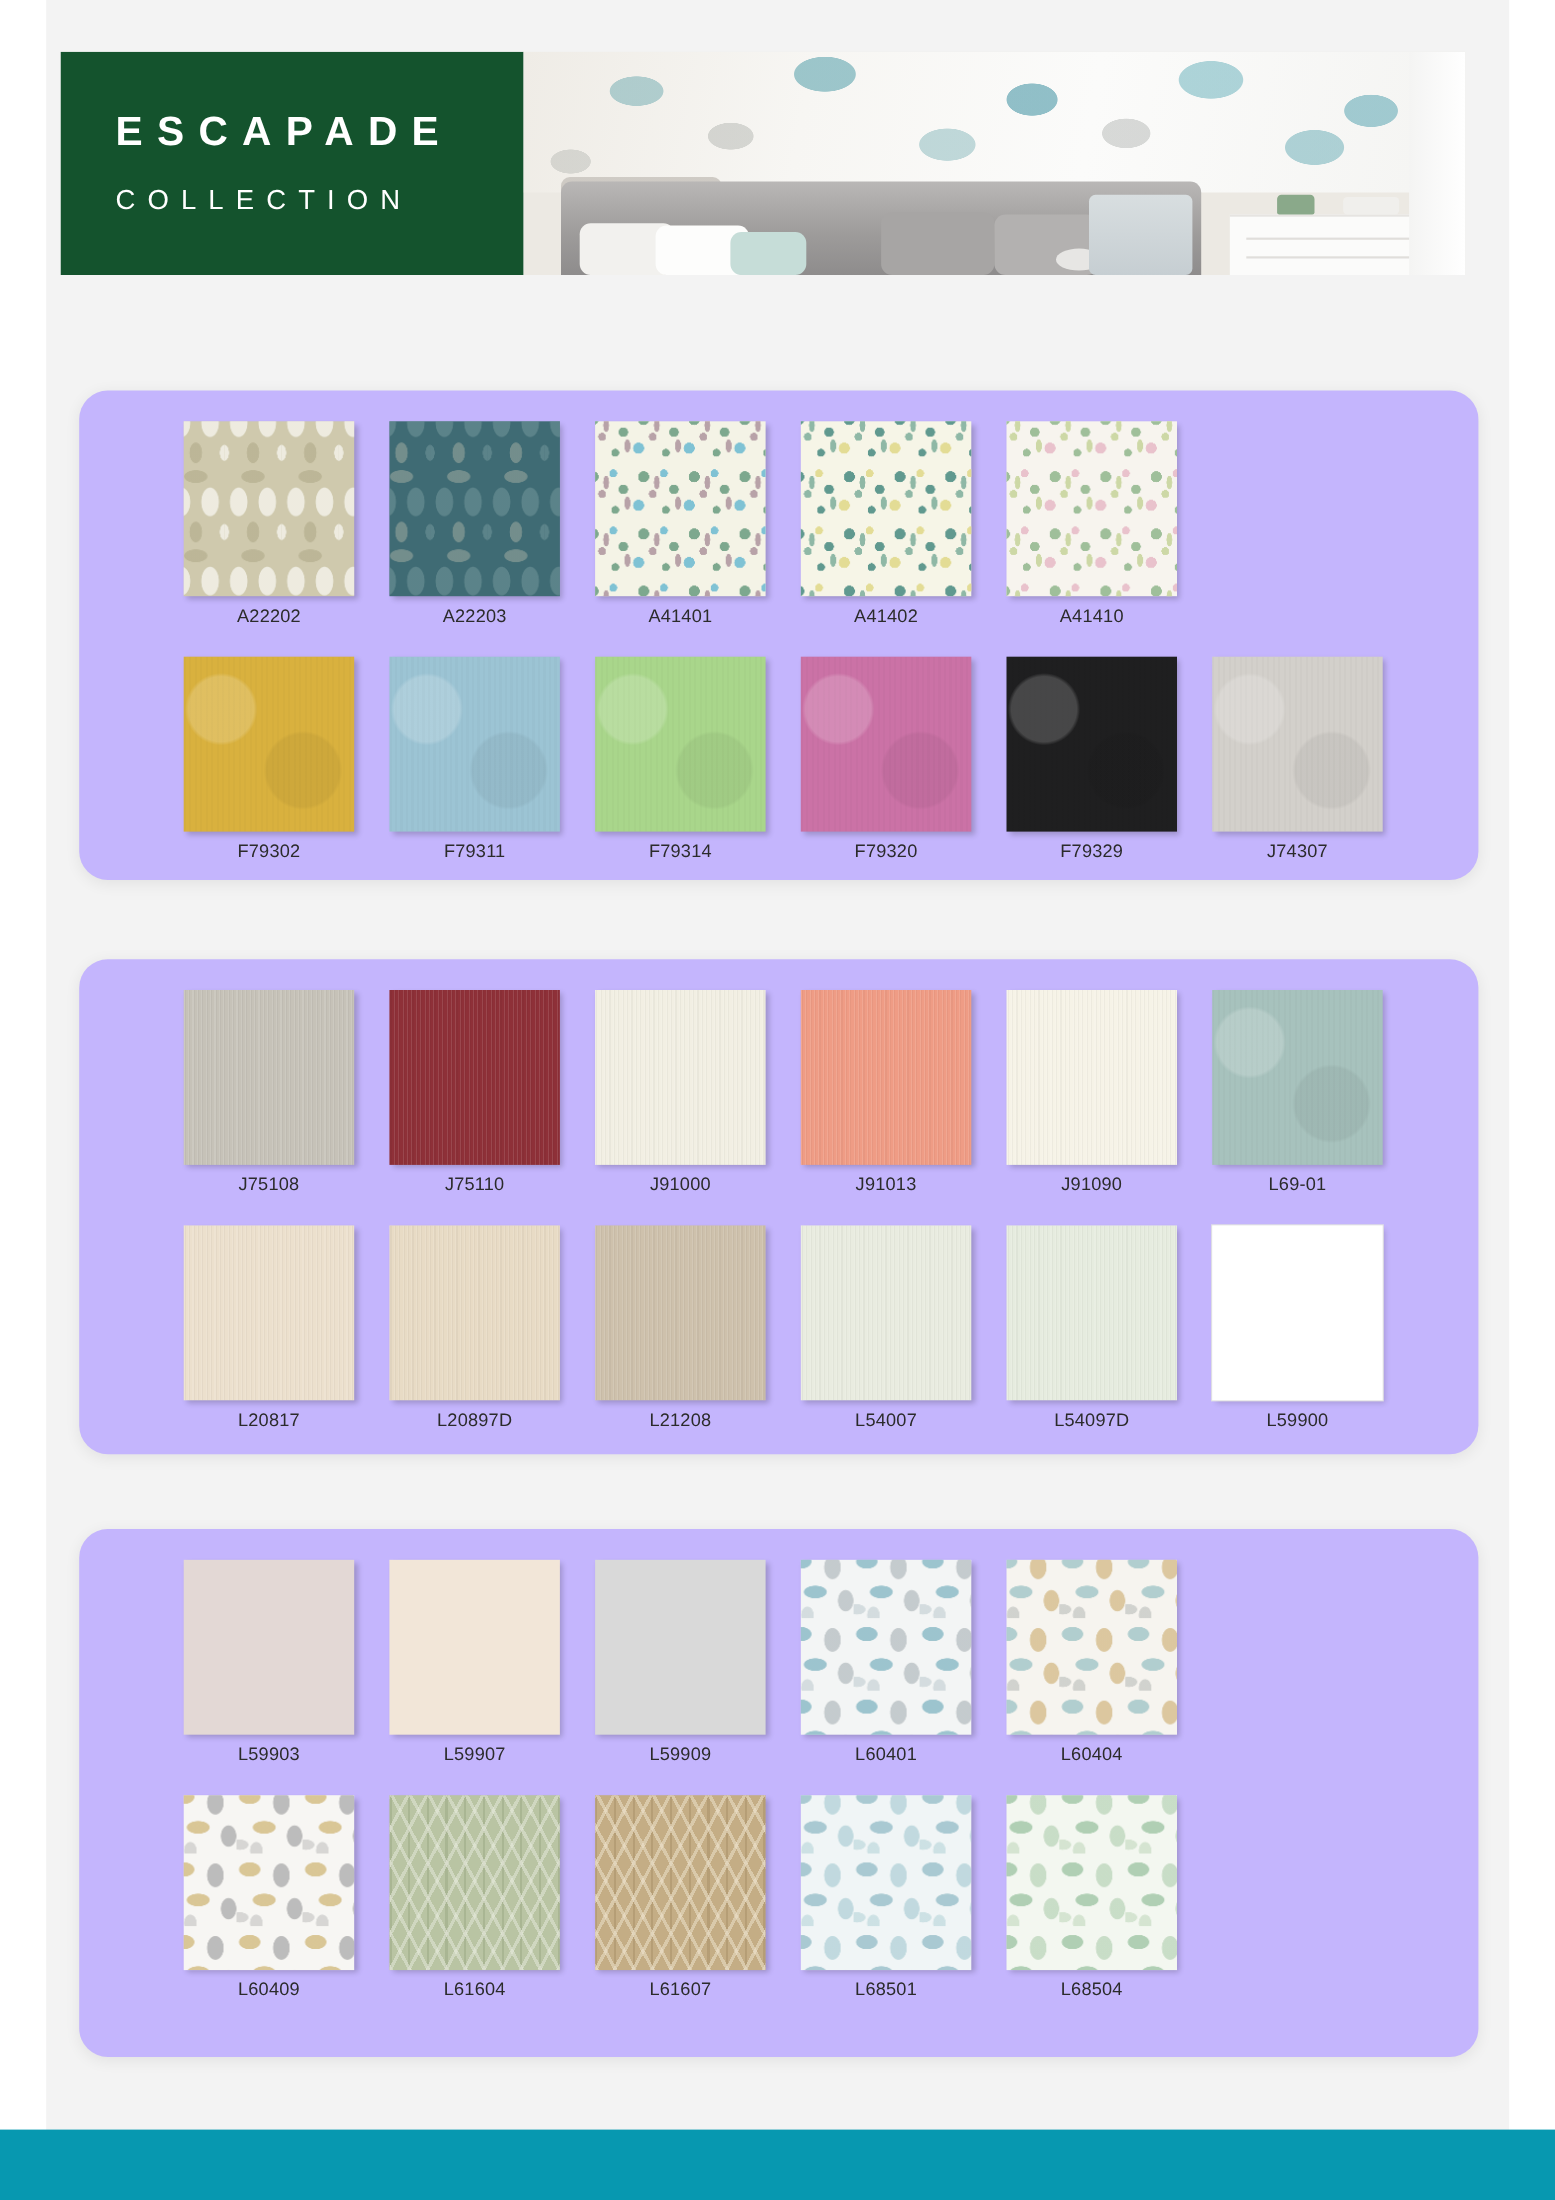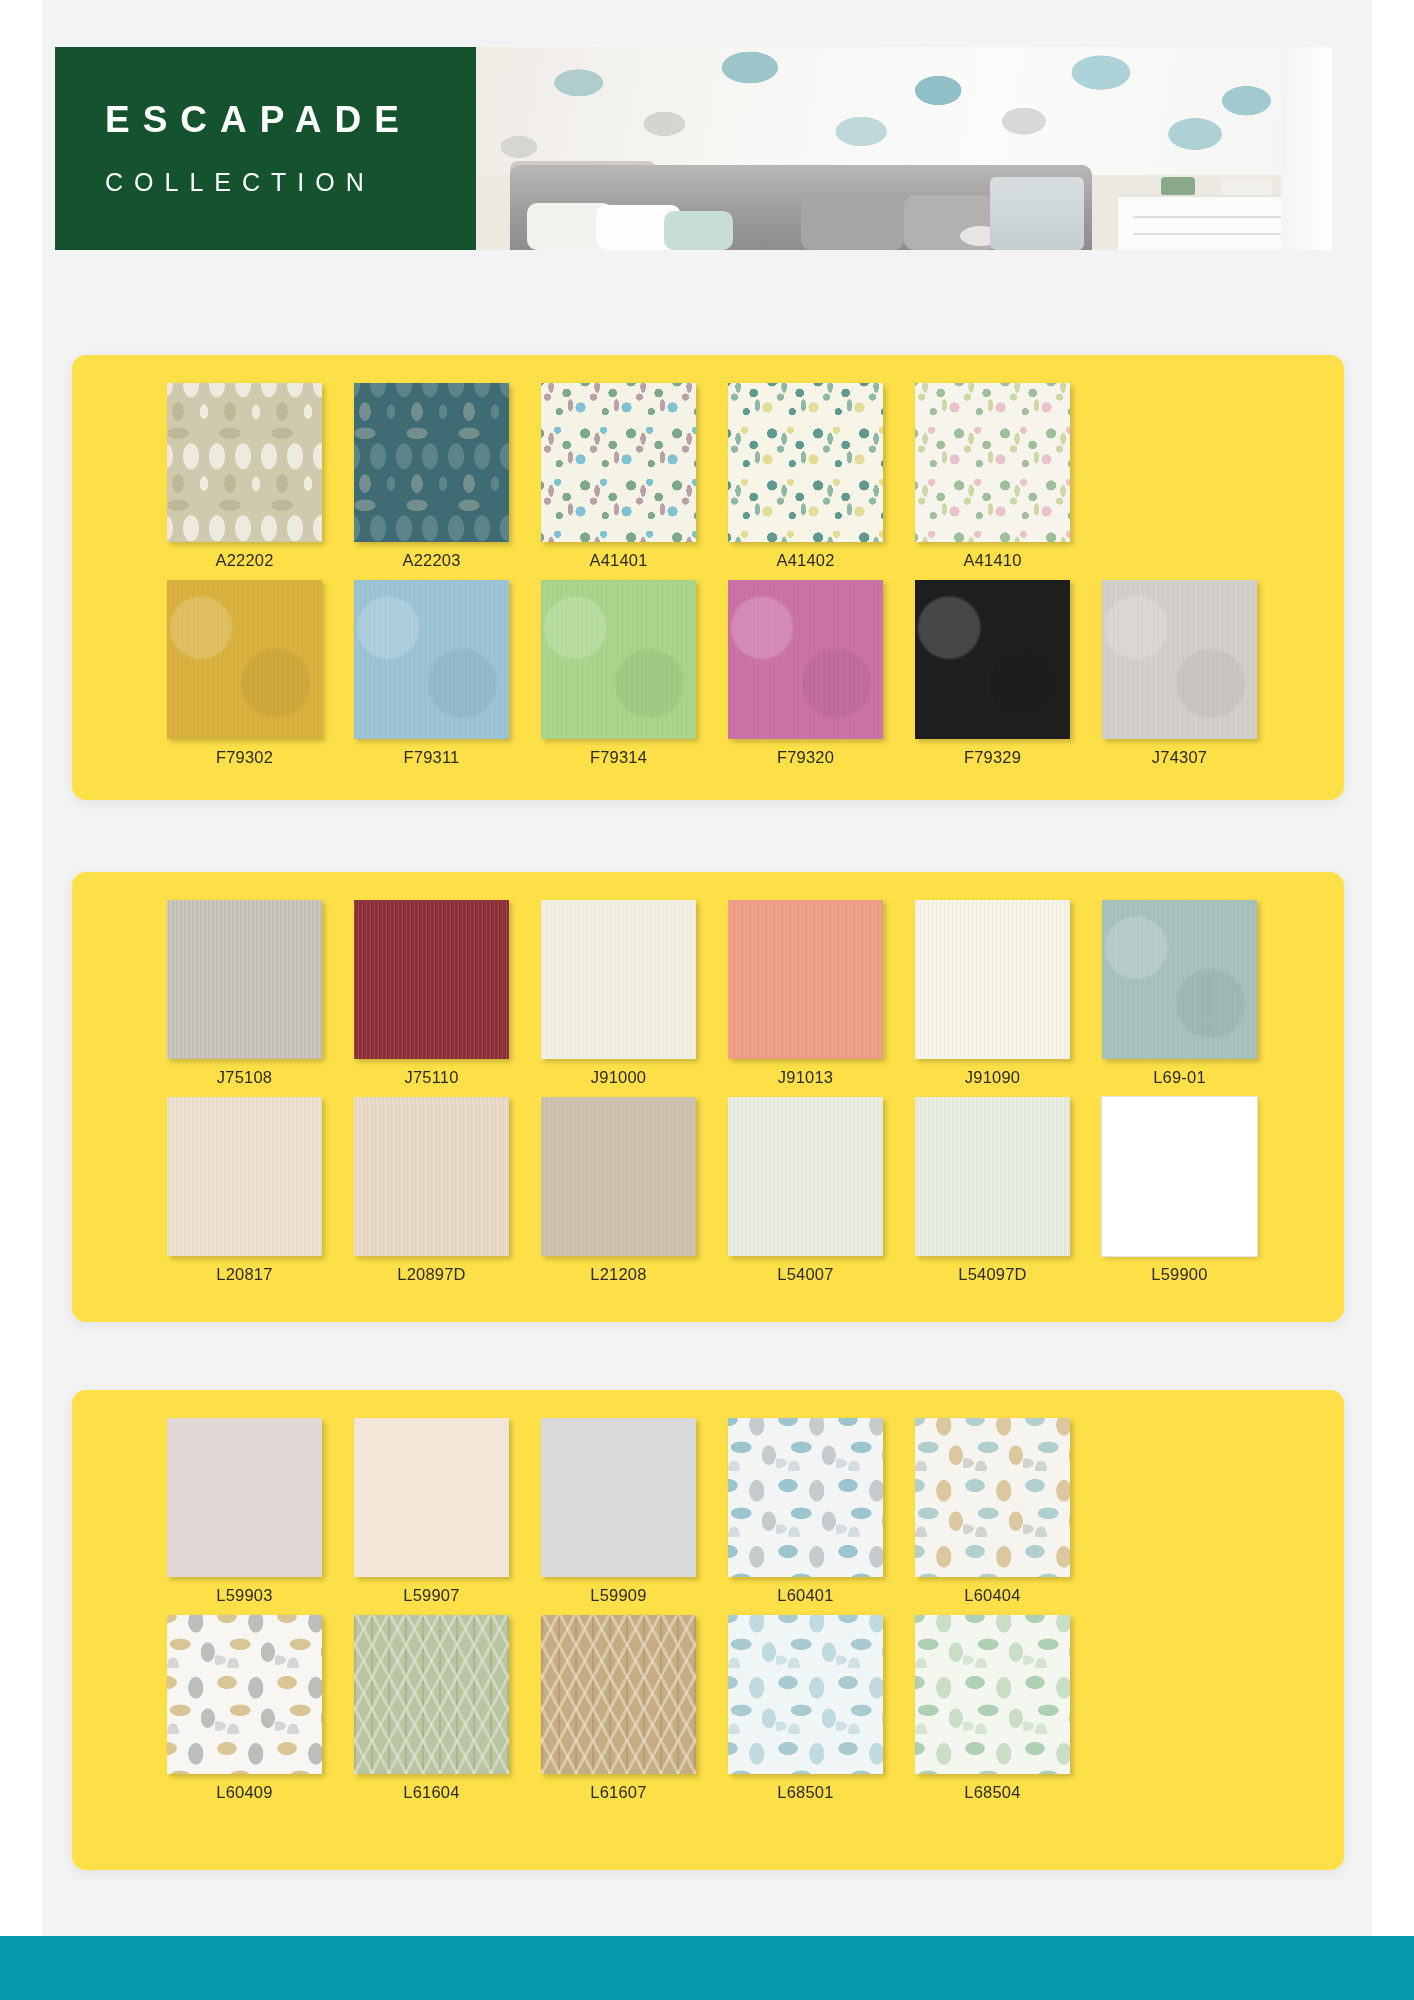--- a/index.html
+++ b/index.html
@@ -121,41 +121,41 @@
     background:#f0efec; border-radius:4px;
   }
   .photo-curtain{
     position:absolute; right:0; top:0; width:6%; height:100%;
     background:linear-gradient(90deg,#f4f4f3,#ffffff);
   }
 
   
   .card{
     position:absolute;
-    background:#fde047;
-    border-radius:14px;
+    background:#c4b5fd;
+    border-radius:26px;
     box-shadow:0 3px 14px rgba(0,0,0,.07);
     z-index:3;
     text-decoration:underline;
   }
   #card-1{ left:72px; top:355px;  width:1272px; height:445px; }
   #card-2{ left:72px; top:872px;  width:1272px; height:450px; }
   #card-3{ left:72px; top:1390px; width:1272px; height:480px; }
 
   .swatch-grid{
     position:absolute; left:0; right:0; top:0;
     padding:28px 40px 0 40px;
   }
   .swatch-row{
     display:flex;
     justify-content:flex-start;
     gap:32px;
     padding-left:55px;
   }
-  .swatch-row + .swatch-row{ margin-top:10px; }
+  .swatch-row + .swatch-row{ margin-top:27px; }
 
   .swatch-cell{
     width:155px;
     display:flex;
     flex-direction:column;
     align-items:center;
   }
   .swatch-chip{
     width:155px; height:159px;
     box-shadow:3px 3px 5px rgba(0,0,0,.20);

